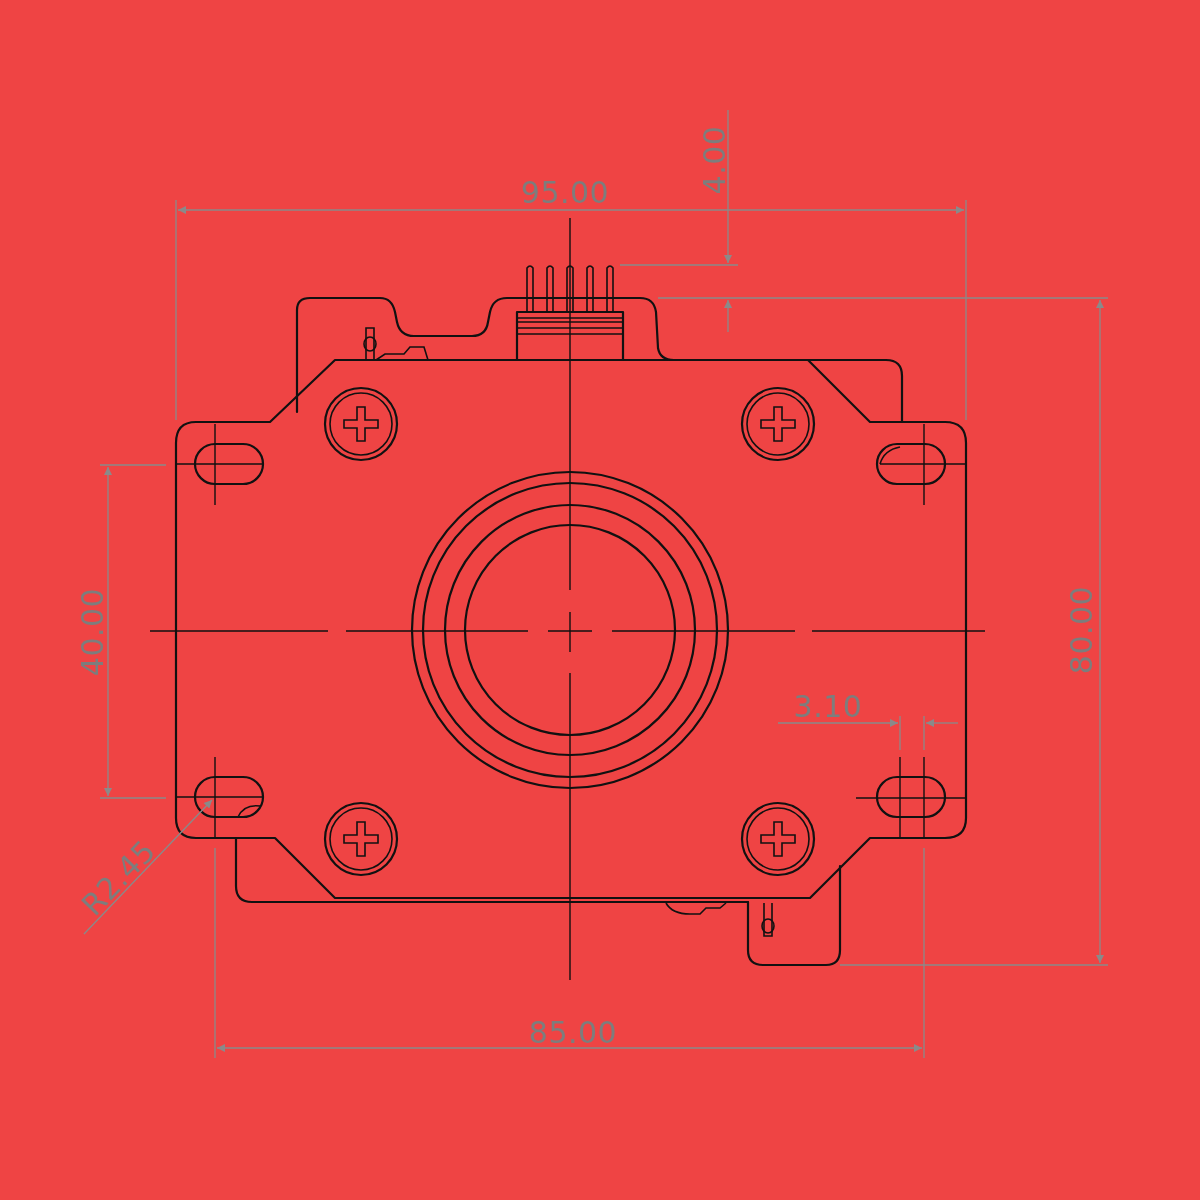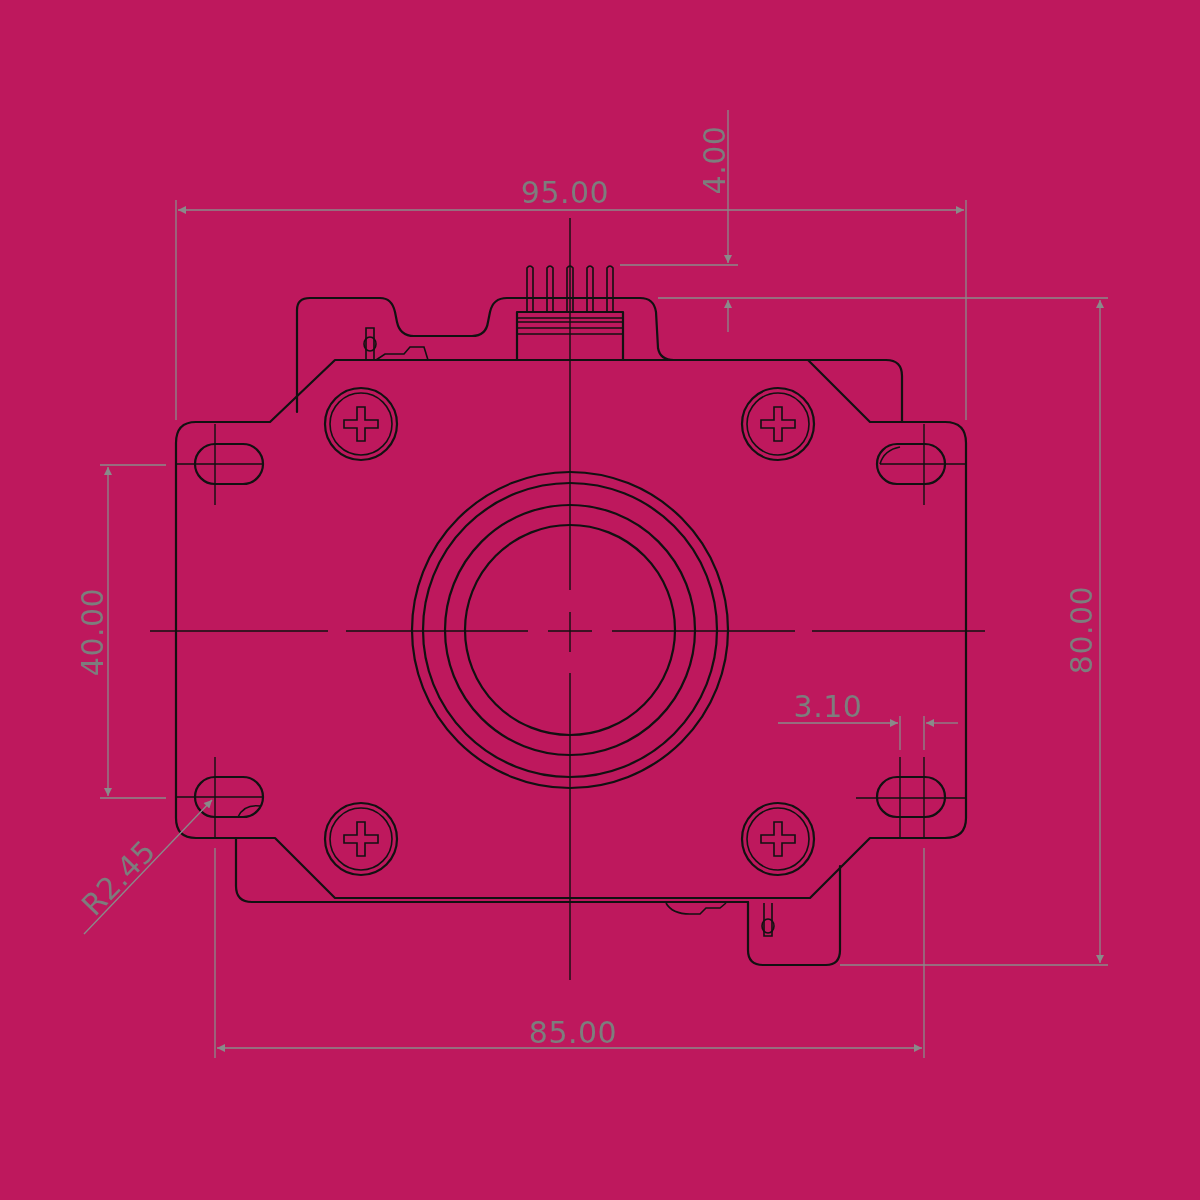--- a/index.html
+++ b/index.html
@@ -1,16 +1,16 @@
 <!DOCTYPE html>
 <html><head>
 <meta charset="utf-8">
 <style>
   html, body { margin:0; padding:0; background:#ffffff; }
-  #canvas { position:relative; width:1200px; height:1200px; background:#be185d; overflow:hidden; }
+  #canvas { position:relative; width:1200px; height:1200px; background:#ef4444; overflow:hidden; }
   svg { position:absolute; left:0; top:0; }
   .part { fill:none; stroke:#111; stroke-width:2.2; stroke-linejoin:round; stroke-linecap:round; }
   .thin { fill:none; stroke:#111; stroke-width:1.6; }
   .center { fill:none; stroke:#111; stroke-width:1.4; }
   .dim { fill:none; stroke:#8a8a8a; stroke-width:1.3; }
   .arrow { fill:#8a8a8a; stroke:none; }
   .dimtext { font-family:"DejaVu Sans", sans-serif; font-size:30px; fill:#7d7d7d; letter-spacing:0.5px; }
 </style>
 </head>
 <body>

